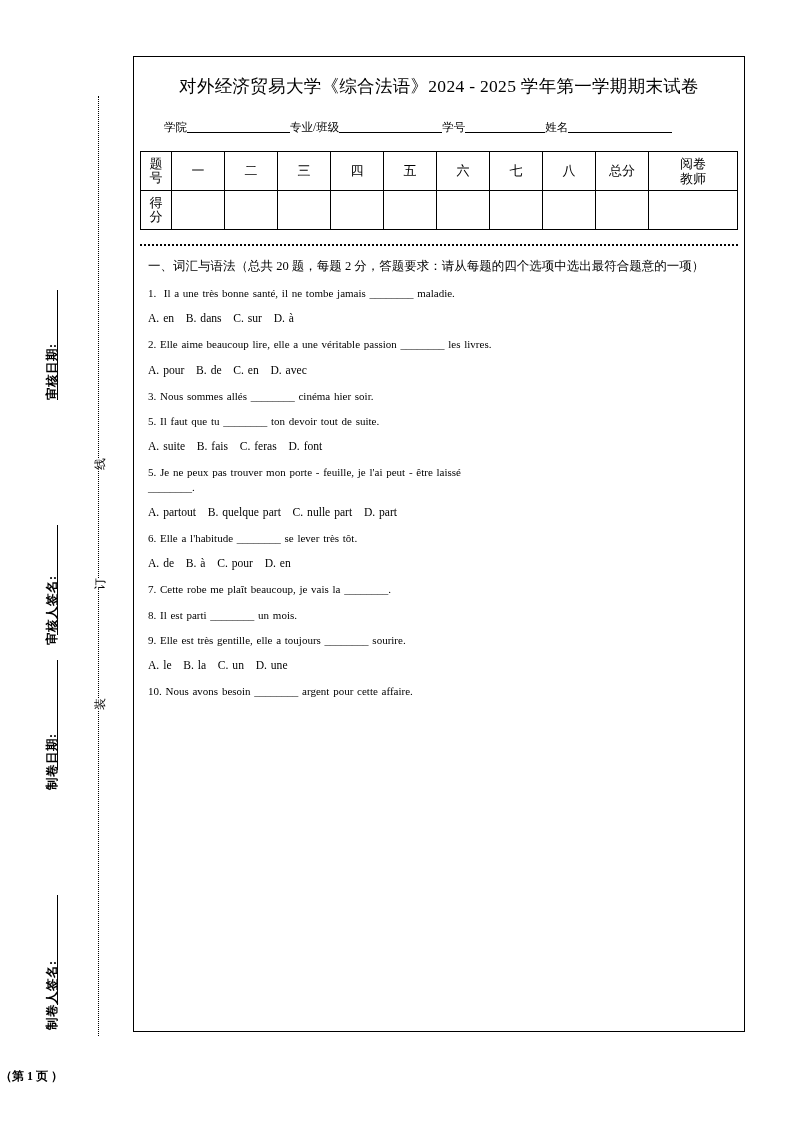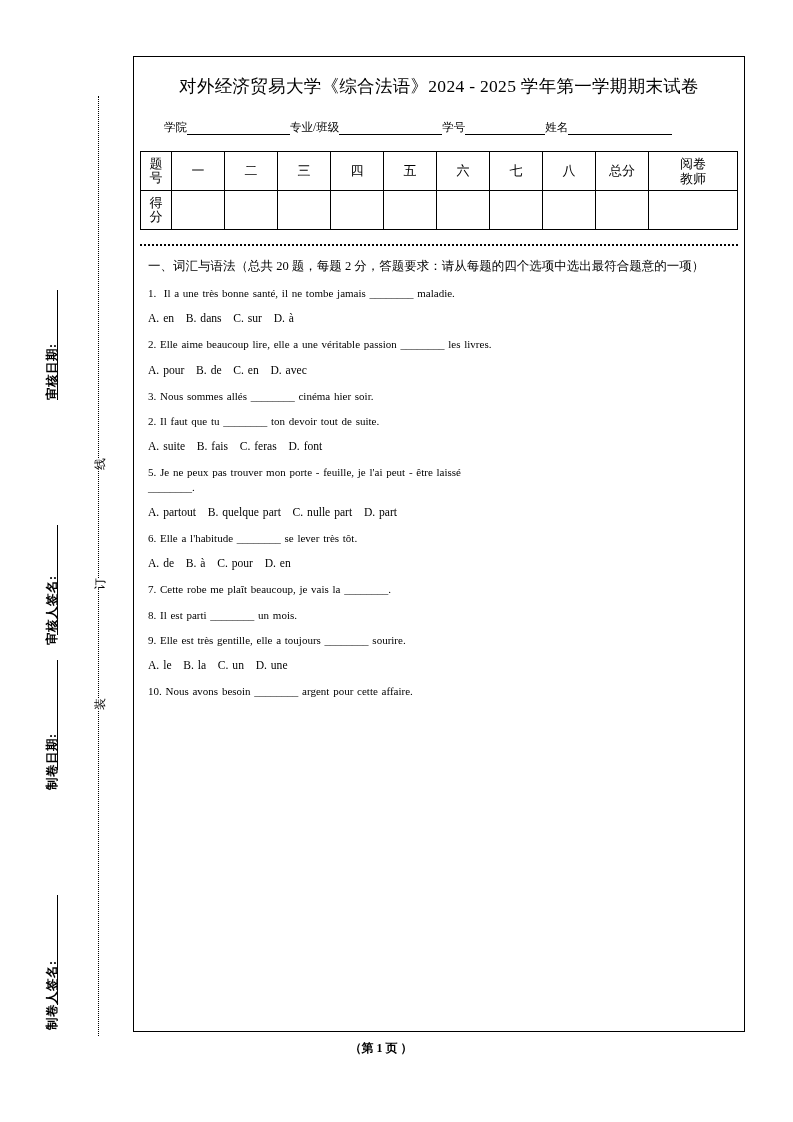--- a/index.html
+++ b/index.html
@@ -78,21 +78,21 @@
     font-family: "Liberation Serif", "DejaVu Serif", serif;
     font-weight: normal;
     line-height: 1.55;
     padding: 16px 18px 0 18px;
     letter-spacing: 0.3px;
   }
 
   
   .info-line {
     display: flex;
-    align-items: flex-end;
+    align-items: flex-start;
     padding: 20px 16px 0 30px;
     font-size: 11.5px;
     white-space: nowrap;
   }
   .info-label { flex: none; }
   .info-blank {
     border-bottom: 1px solid #000;
     height: 12px;
     flex: none;
   }
@@ -167,23 +167,22 @@
     line-height: 1.3;
     margin: 0 0 11px 0;
     white-space: pre-wrap;
     word-spacing: 1px;
   }
 
   
   .footer {
     position: absolute;
     left: 0;
-    top: 1040px;
+    top: 1068px;
     width: 762px;
-    text-align: center;
     font-size: 12px;
     font-weight: bold;
     font-family: "Liberation Serif", "DejaVu Serif", serif;
   }
 </style>
 </head>
 <body>
 
 <div class="margin-col">
   <div class="vrule" style="left:57px; top:290px; height:110px;"></div>
@@ -267,21 +266,21 @@
     <div class="section-head">一、词汇与语法（总共 20 题，每题 2 分，答题要求：请从每题的四个选项中选出最符合题意的一项）</div>
 
     <div class="q">1.  Il a une très bonne santé, il ne tombe jamais ________ maladie.</div>
     <div class="opts">A. en   B. dans   C. sur   D. à</div>
 
     <div class="q">2. Elle aime beaucoup lire, elle a une véritable passion ________ les livres.</div>
     <div class="opts">A. pour   B. de   C. en   D. avec</div>
 
     <div class="q">3. Nous sommes allés ________ cinéma hier soir.</div>
 
-    <div class="q">2. Il faut que tu ________ ton devoir tout de suite.</div>
+    <div class="q">5. Il faut que tu ________ ton devoir tout de suite.</div>
     <div class="opts">A. suite   B. fais   C. feras   D. font</div>
 
     <div class="q">5. Je ne peux pas trouver mon porte - feuille, je l'ai peut - être laissé
 ________.</div>
     <div class="opts">A. partout   B. quelque part   C. nulle part   D. part</div>
 
     <div class="q">6. Elle a l'habitude ________ se lever très tôt.</div>
     <div class="opts">A. de   B. à   C. pour   D. en</div>
 
     <div class="q">7. Cette robe me plaît beaucoup, je vais la ________.</div>

